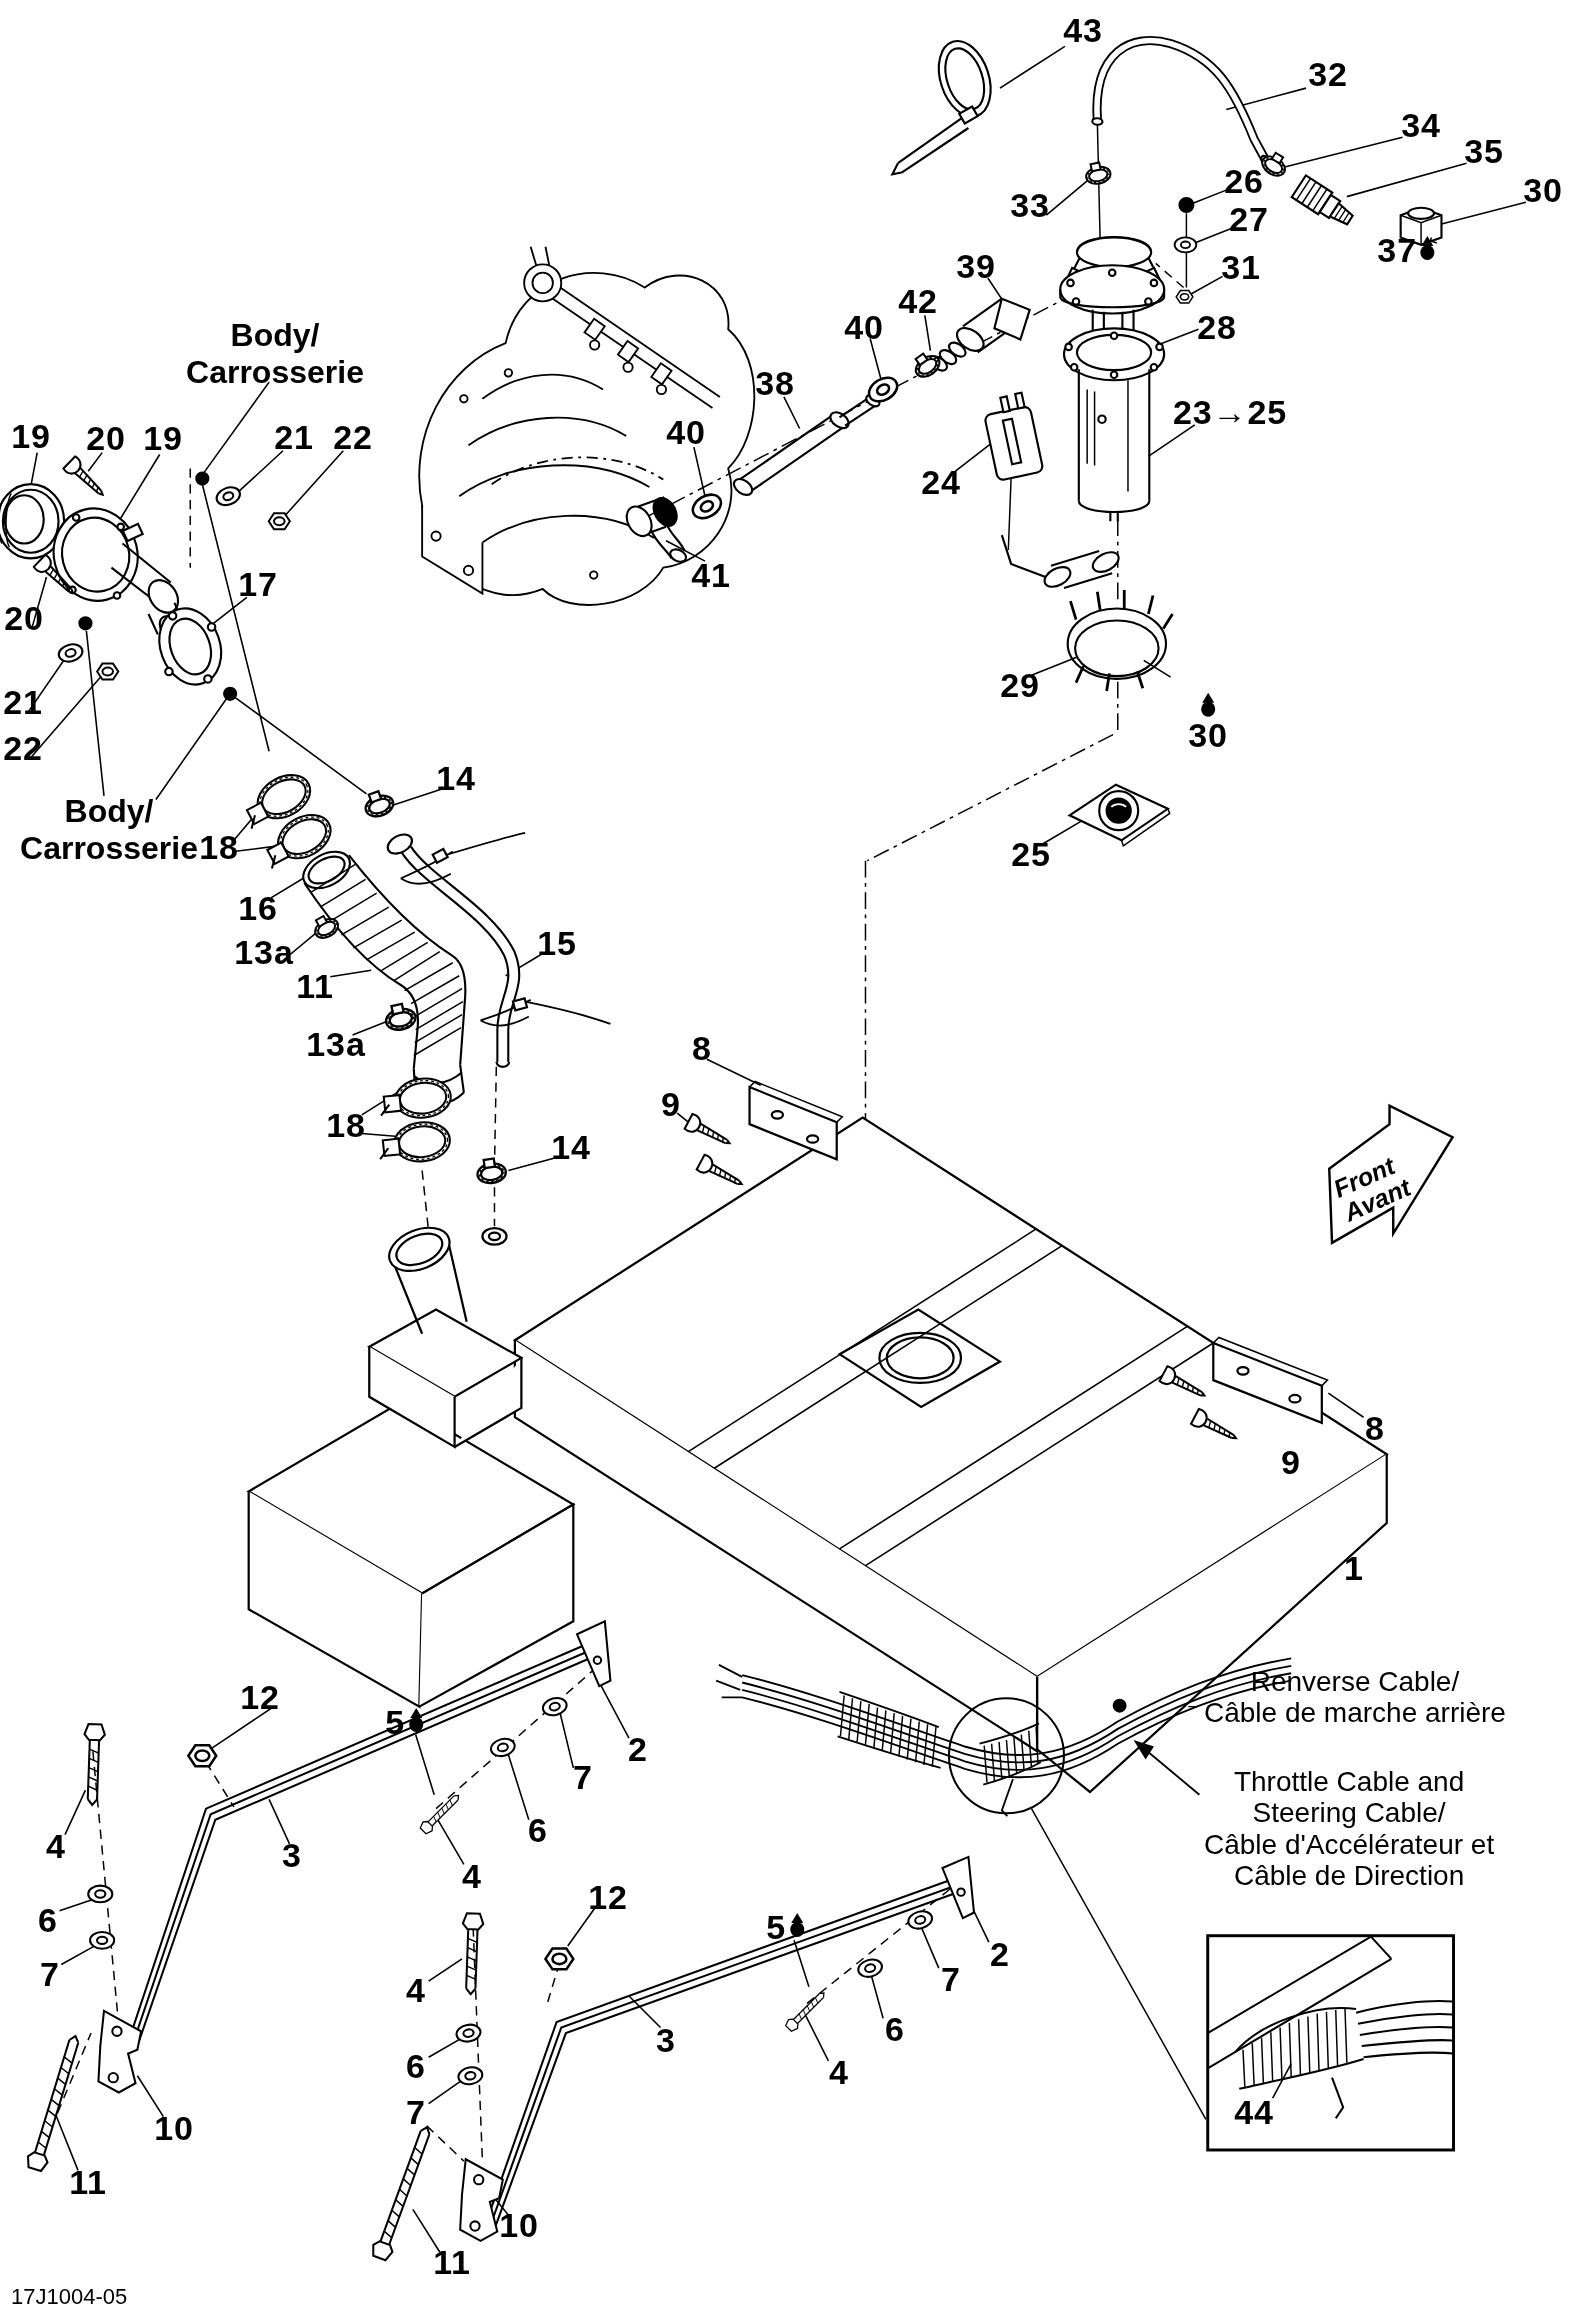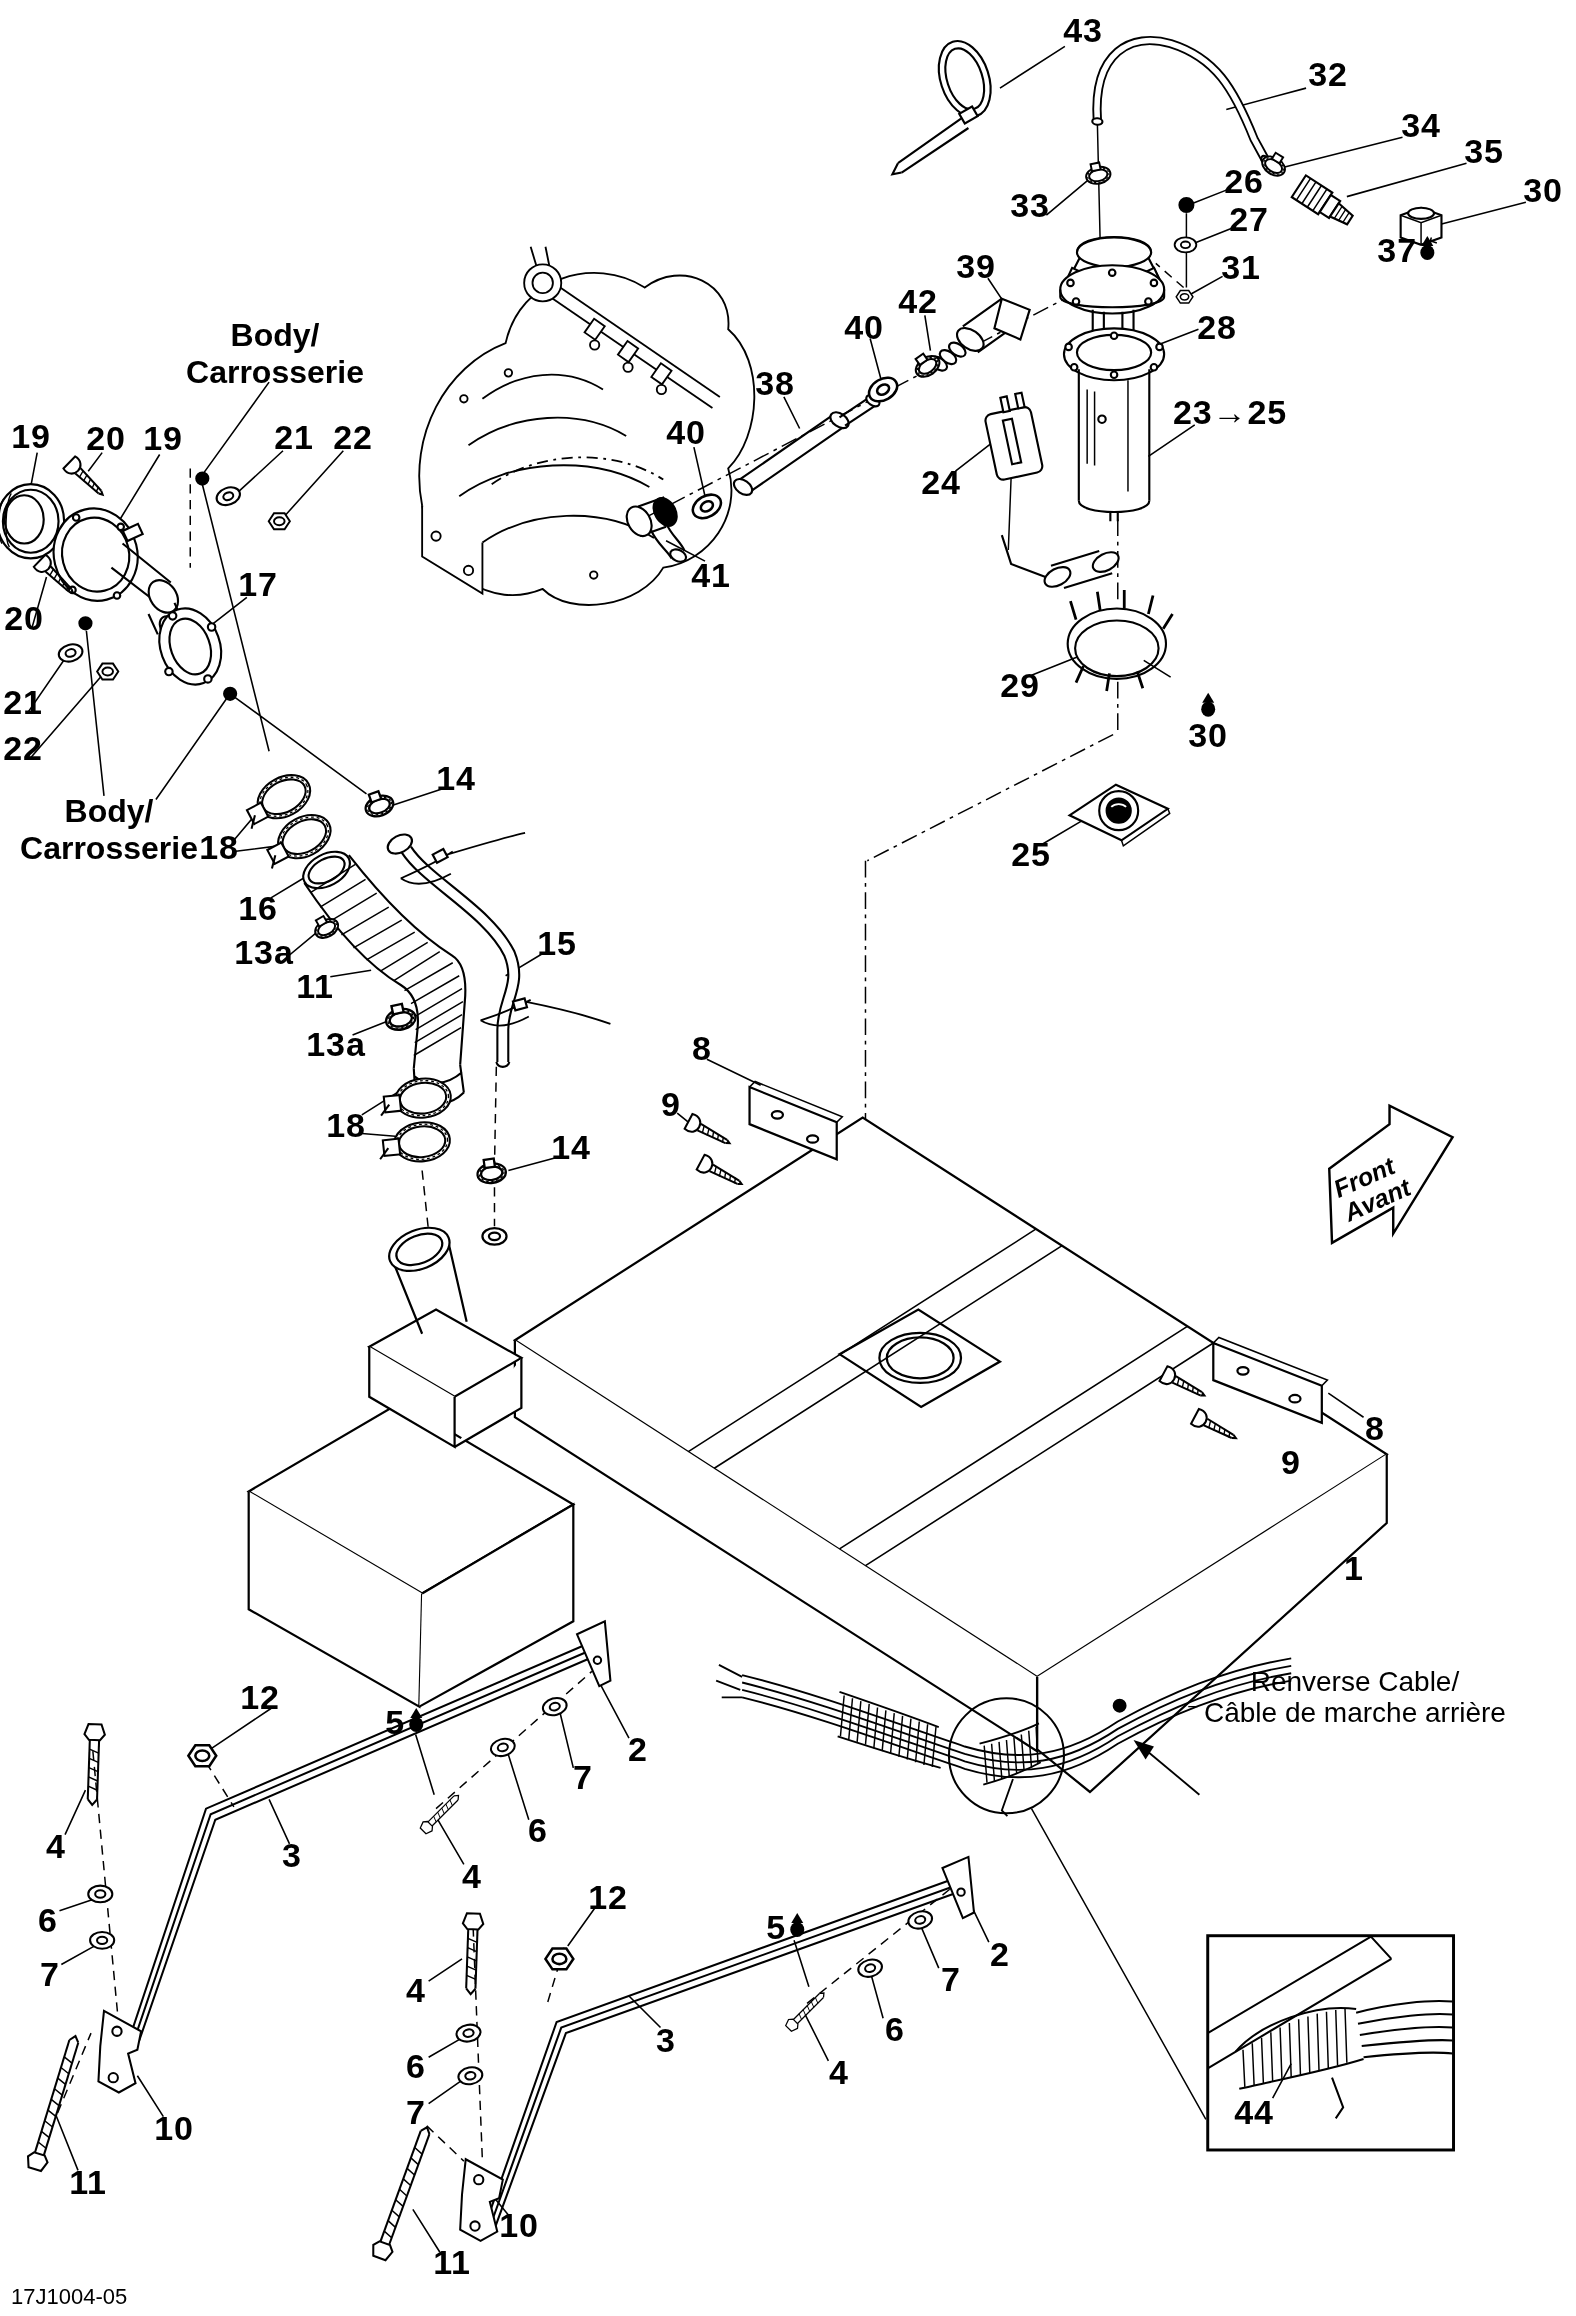--- a/index.html
+++ b/index.html
@@ -393,20 +393,26 @@
   <div>Carrosserie</div>
 </div>
 <div class="anno" style="left:109px;top:830px;">
   <div>Body/</div>
   <div>Carrosserie</div>
 </div>
 <div class="anno-left" style="left:1204px;top:1666px;">
   <div>Renverse Cable/</div>
   <div>Câble de marche arrière</div>
 </div>
+<div class="anno-left" style="left:1204px;top:1766px;">
+  <div>Throttle Cable and</div>
+  <div>Steering Cable/</div>
+  <div>Câble d'Accélérateur et</div>
+  <div>Câble de Direction</div>
+</div>
 <div class="front-label" style="left:1372px;top:1188px;">
   <div>Front</div>
   <div>Avant</div>
 </div>
 <div class="footer" style="left:11px;top:2284px;">17J1004-05</div>
 
 <div id="callout-layer">
       <div class="callout" style="left: 1083px; top: 30px;">
         <span>43</span>
       </div>

